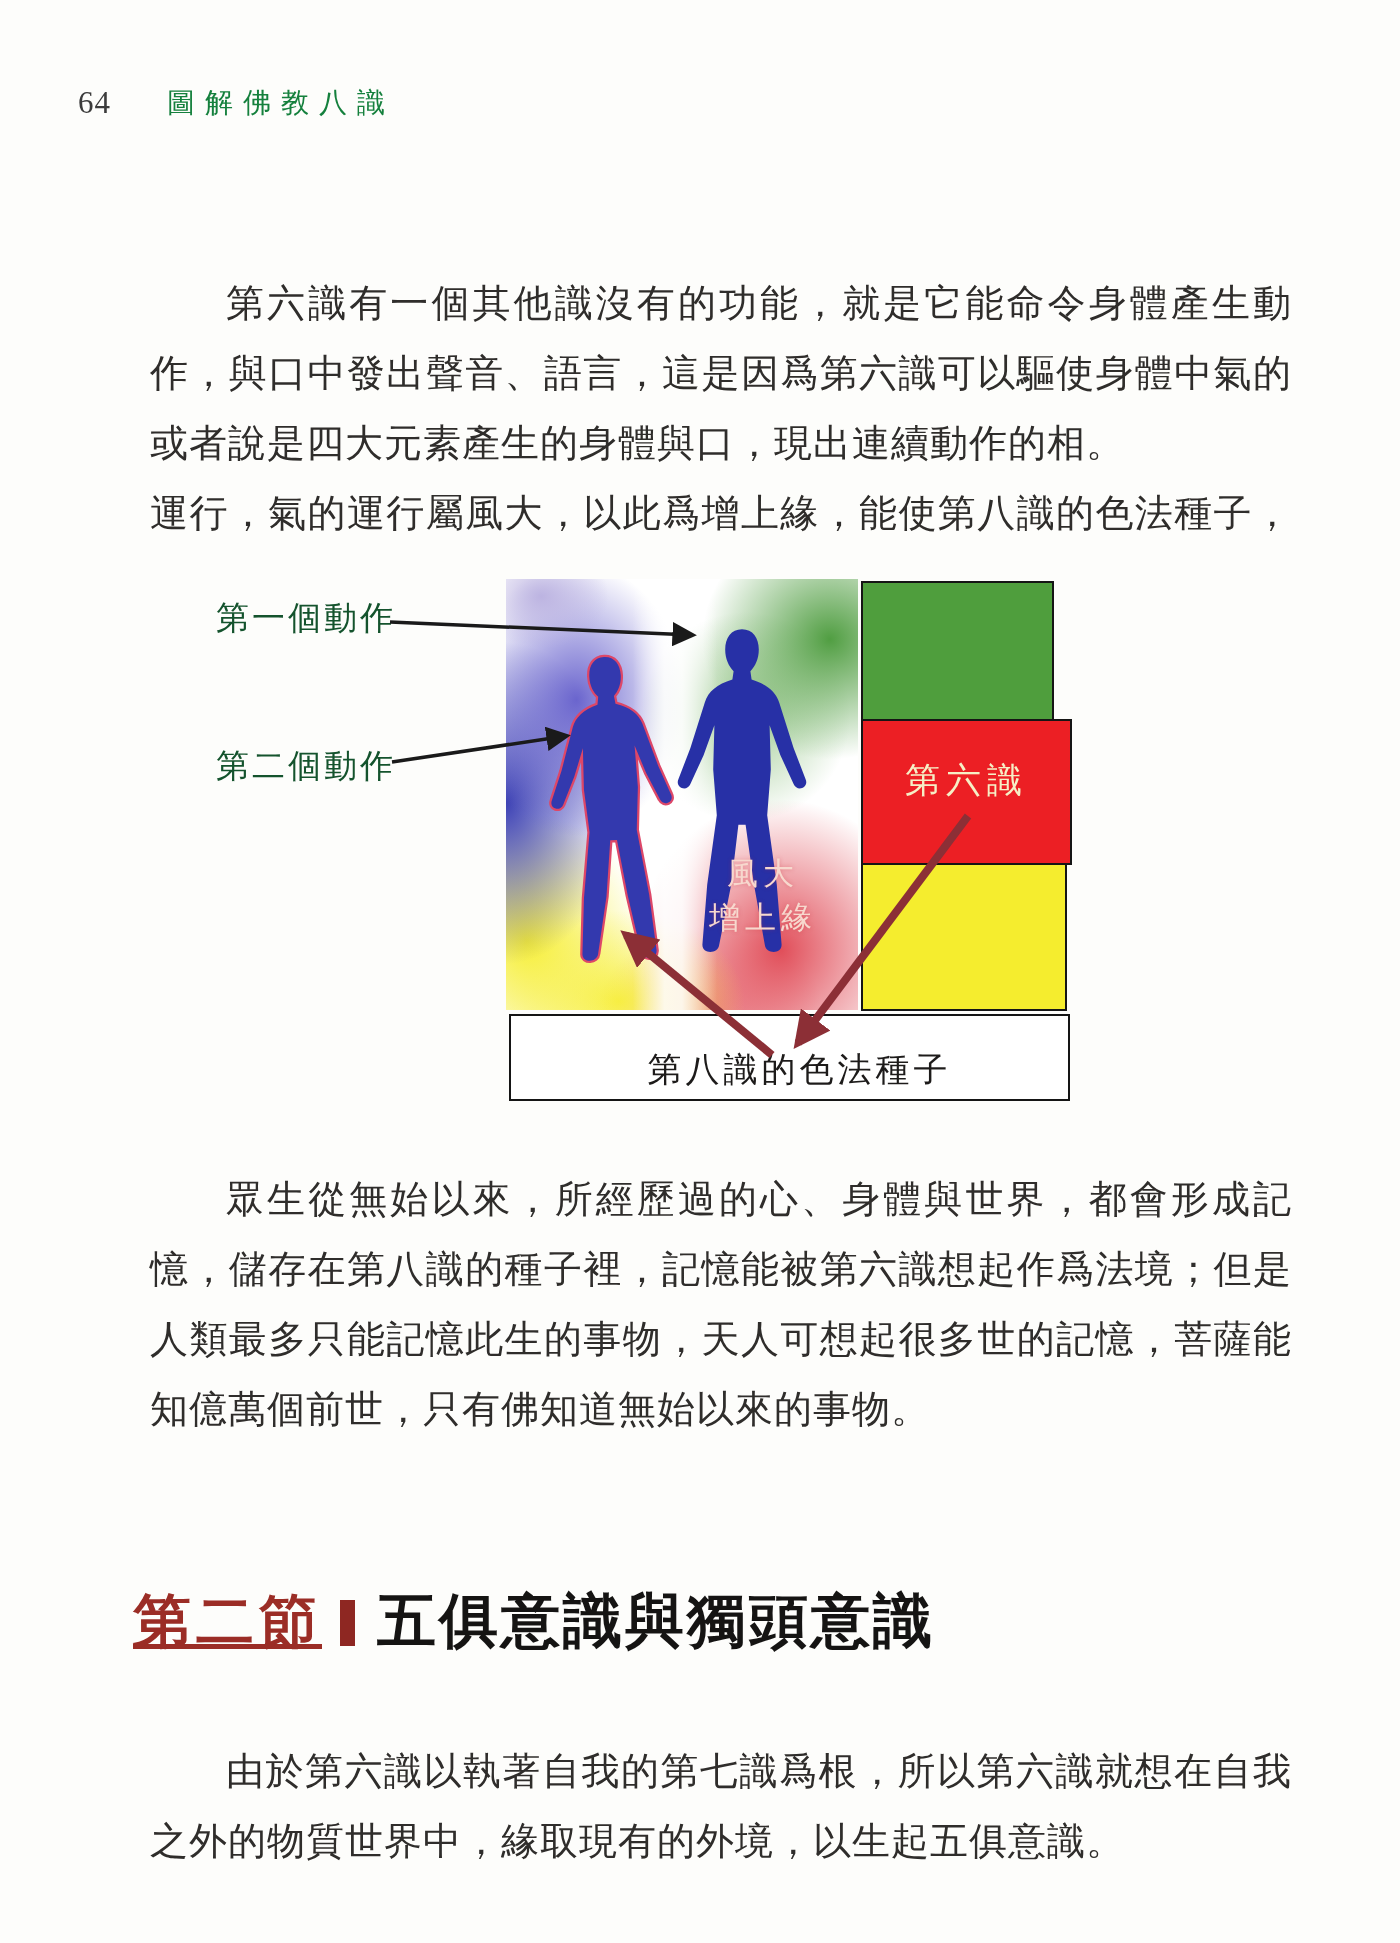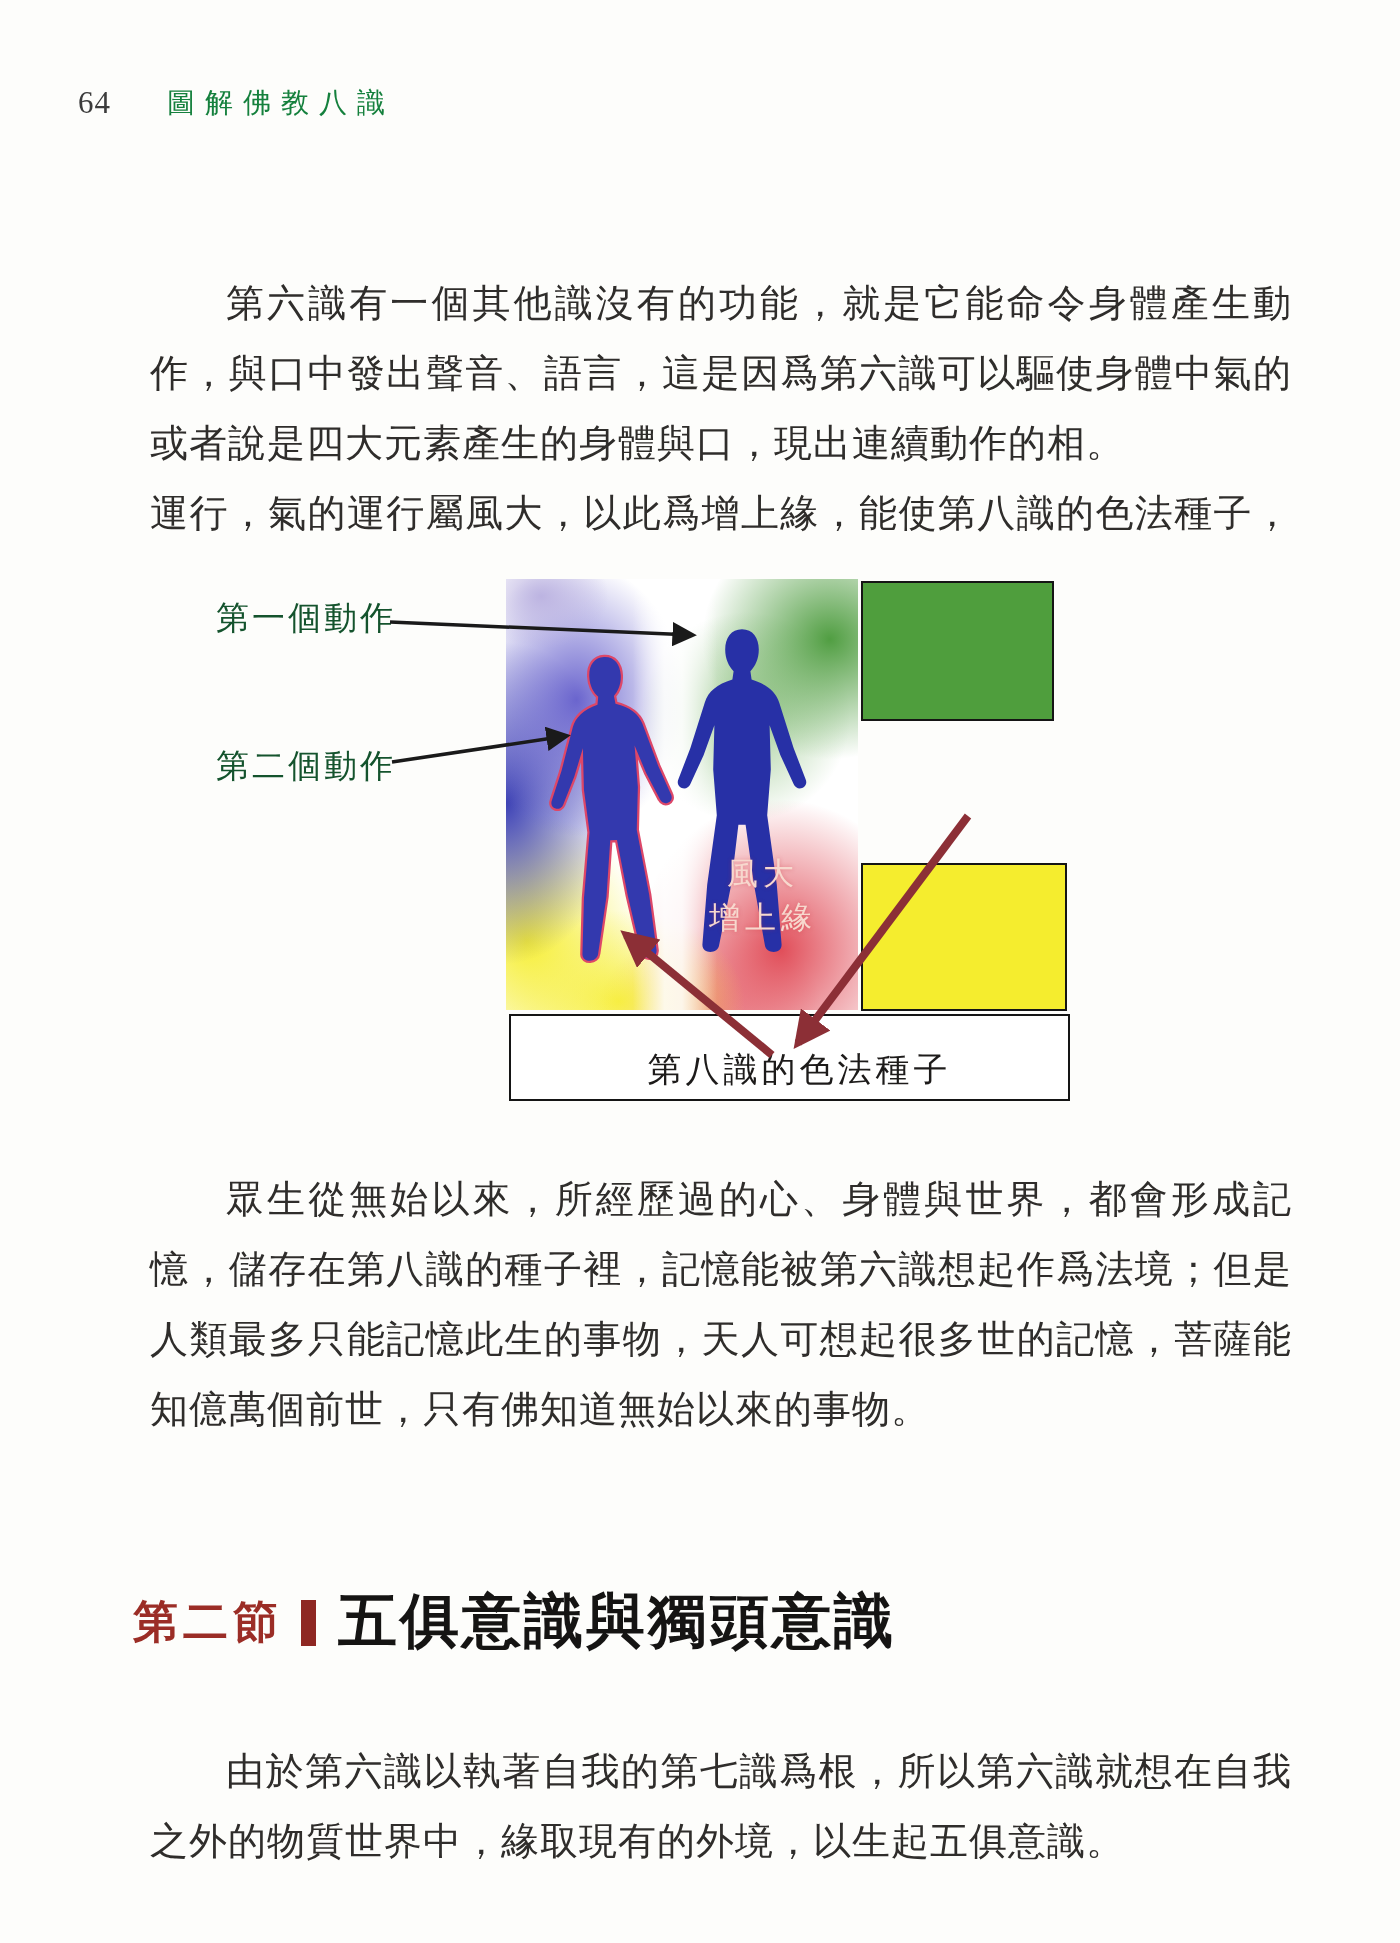--- a/index.html
+++ b/index.html
@@ -56,21 +56,21 @@
   .caption{position:absolute;left:0;right:0;bottom:6px;text-align:center;font-size:34px;color:#1d1b1a;letter-spacing:4px;margin-left:20px;}
 
   
   .action-label{position:absolute;font-size:33px;color:#14532d;letter-spacing:3px;}
   #lab1{left:216px;top:596px;}
   #lab2{left:216px;top:744px;}
   .overlay{position:absolute;left:180px;top:575px;pointer-events:none;}
 
   
   .heading{position:absolute;left:133px;top:1582px;display:flex;align-items:center;}
-  .sec-label{font-size:45px;font-weight:600;color:#9b2d26;letter-spacing:5px;}
+  .sec-label{font-size:58px;font-weight:600;color:#9b2d26;letter-spacing:5px;text-decoration:underline;}
   .sec-bar{width:15px;height:46px;background:#8e2722;margin:2px 22px 0 18px;}
   .sec-title{font-size:59px;font-weight:700;color:#151413;letter-spacing:3px;}
 </style>
 </head>
 <body>
 
 <div class="page">
 
   <div class="pagehead">
     <div class="pagenum">64</div>
@@ -94,20 +94,23 @@
 
         <g transform="translate(164,43) scale(1.2)">
           <path fill="#2730a6" d="M60,6 C69,6 74,13 74,23 C74,31 71,37 67,41 L68,48 C81,52 88,58 91,67 L103,105 L113,131 C116,138 106,142 103,135 L92,111 L83,86 L84,123 L81,161 L89,219 L93,269 C93,277 80,277 79,269 L70,219 L63,169 L57,169 L51,219 L41,269 C40,277 27,277 27,269 L31,219 L39,161 L36,123 L37,86 L28,111 L17,135 C14,142 4,138 7,131 L17,105 L29,67 C32,58 39,52 52,48 L53,41 C49,37 46,31 46,23 C46,13 51,6 60,6 Z"></path>
         </g>
       </svg>
       <div class="wind wind1">風大</div>
       <div class="wind wind2">增上緣</div>
     </div>
 
     <div class="box green"></div>
+    <div class="box red">
+      <div class="sixth">第六識</div>
+    </div>
     <div class="box yellow"></div>
 
     <div class="captionbox">
       <div class="caption">第八識的色法種子</div>
     </div>
   </div>
 
   <div class="action-label" id="lab1">第一個動作</div>
   <div class="action-label" id="lab2">第二個動作</div>
 

